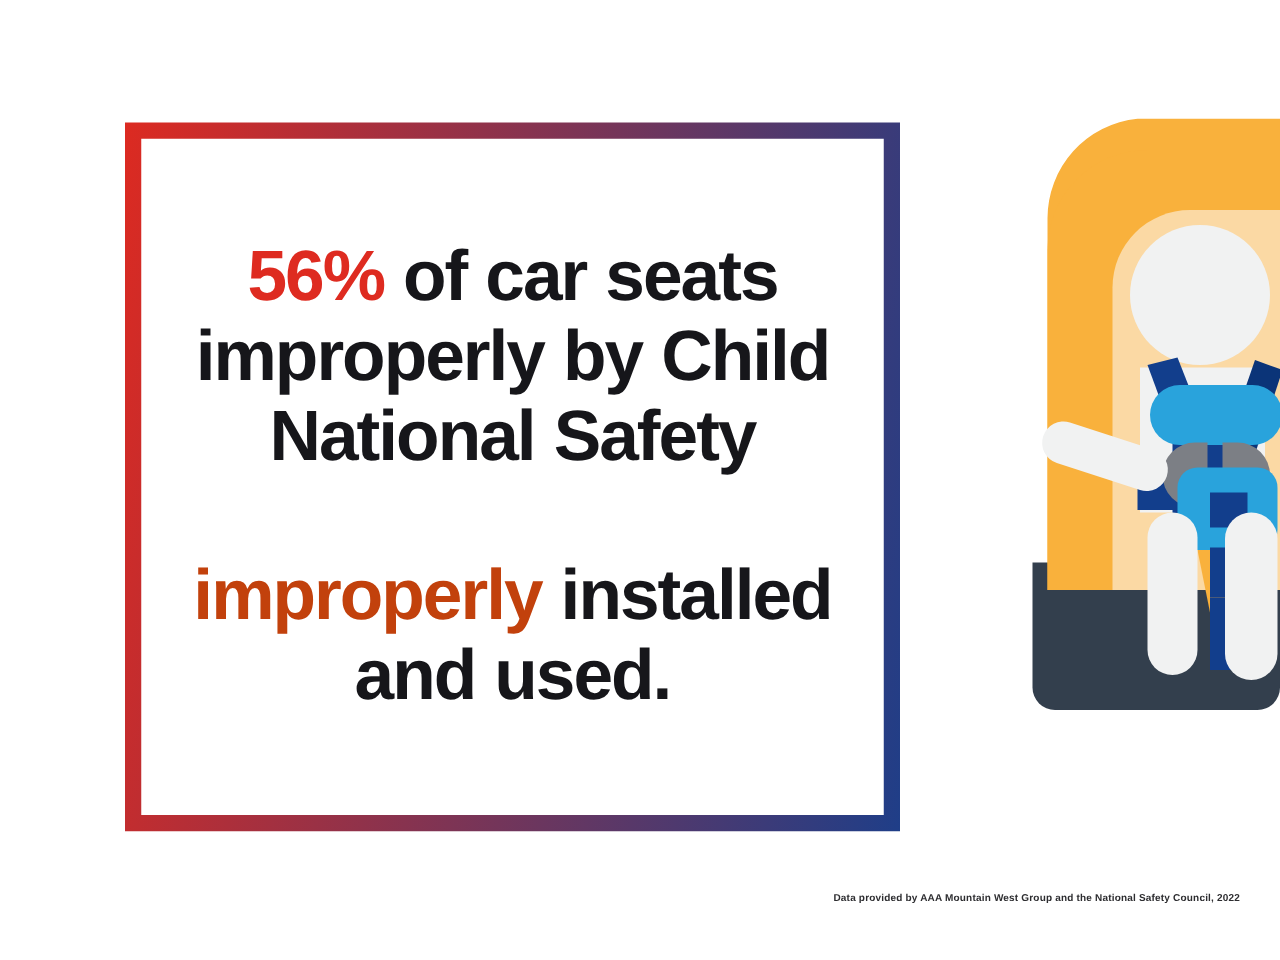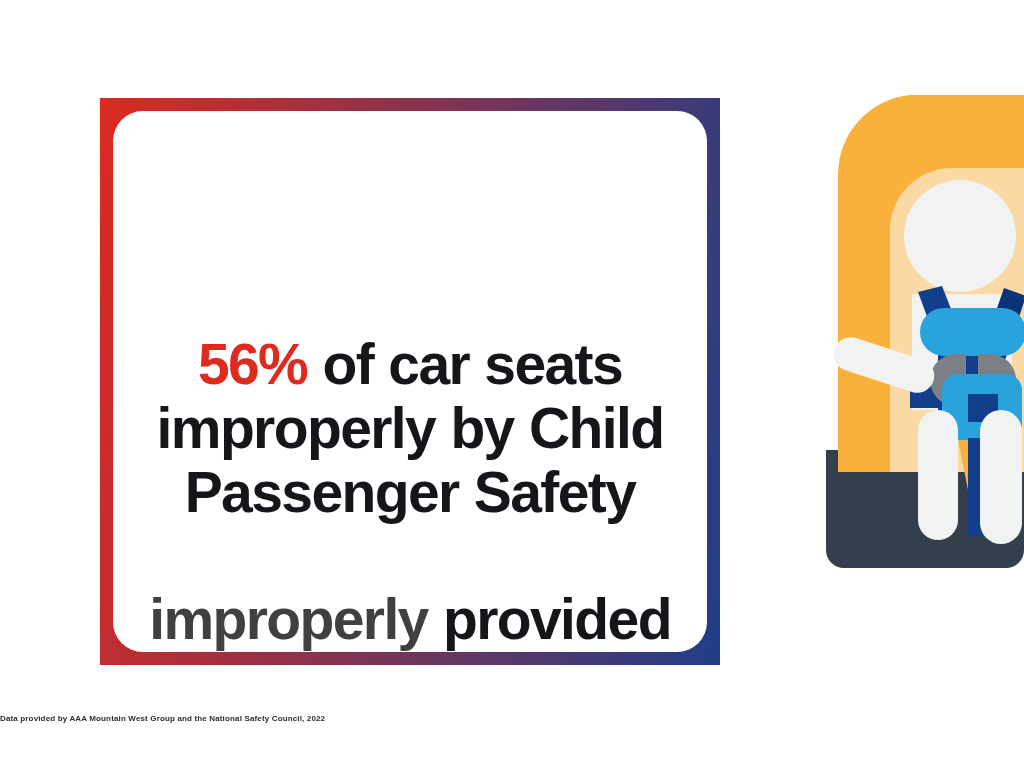--- a/index.html
+++ b/index.html
@@ -32,23 +32,22 @@
     background:
       linear-gradient(90deg, #DC2A21 0%, #B03churn 0%, #8E3A58 50%, #1F3E88 100%);
     padding: 13px;
   }
   .stat-frame-inner {
     width: 100%;
     height: 100%;
     background: #ffffff;
     box-sizing: border-box;
     display: flex;
-    align-items: flex-end;
+    align-items: center;
     justify-content: center;
-    border-radius: 30px;
   }
 
   .stat-text {
     text-align: center;
     font-weight: 800;
     font-size: 57px;
     line-height: 1.12;
     letter-spacing: -1.6px;
     color: #16161a;
     padding: 0 26px;
@@ -57,21 +56,21 @@
   .hl {
     color: #DE2B20;
   }
 
   
   .source-note {
     position: absolute;
     left: 0;
     right: 32px;
     top: 714px;
-    text-align: left;
+    text-align: right;
     font-size: 8px;
     font-weight: 600;
     letter-spacing: 0.15px;
     color: #2d2d30;
   }
 
   
   .illustration {
     position: absolute;
     left: 790px;
@@ -88,24 +87,24 @@
 </head>
 <body>
 
 <div class="slide">
 
   <div class="stat-frame" style="background: linear-gradient(100deg, rgb(220, 42, 33) 0%, rgb(31, 62, 136) 100%); padding: 13px;">
     <div class="stat-frame-inner">
       <div class="stat-text" style="color: rgb(22, 22, 26);">
         <span class="hl" style="color: rgb(222, 43, 32);">56%</span><span> of car seats</span>
         <br><span>improperly by Child</span>
-        <br><span>Passenger Safety</span>
+        <br><span>National Safety</span>
         <br>
-        <br><span class="hl" style="color: #404040;">improperly</span><span> provided</span>
-        <br>
+        <br><span class="hl" style="color: #c2410c;">improperly</span><span> installed</span>
+        <br><span>and used.</span>
       </div>
     </div>
   </div>
 
   <div class="illustration">
     <svg viewBox="0 0 234 560" xmlns="http://www.w3.org/2000/svg" aria-hidden="true">
 
       <g>
         <path d="M36 370 H234 V470 a18 18 0 0 1 -18 18 H54 a18 18 0 0 1 -18 -18 Z" fill="#333F4D"></path>
       </g>

